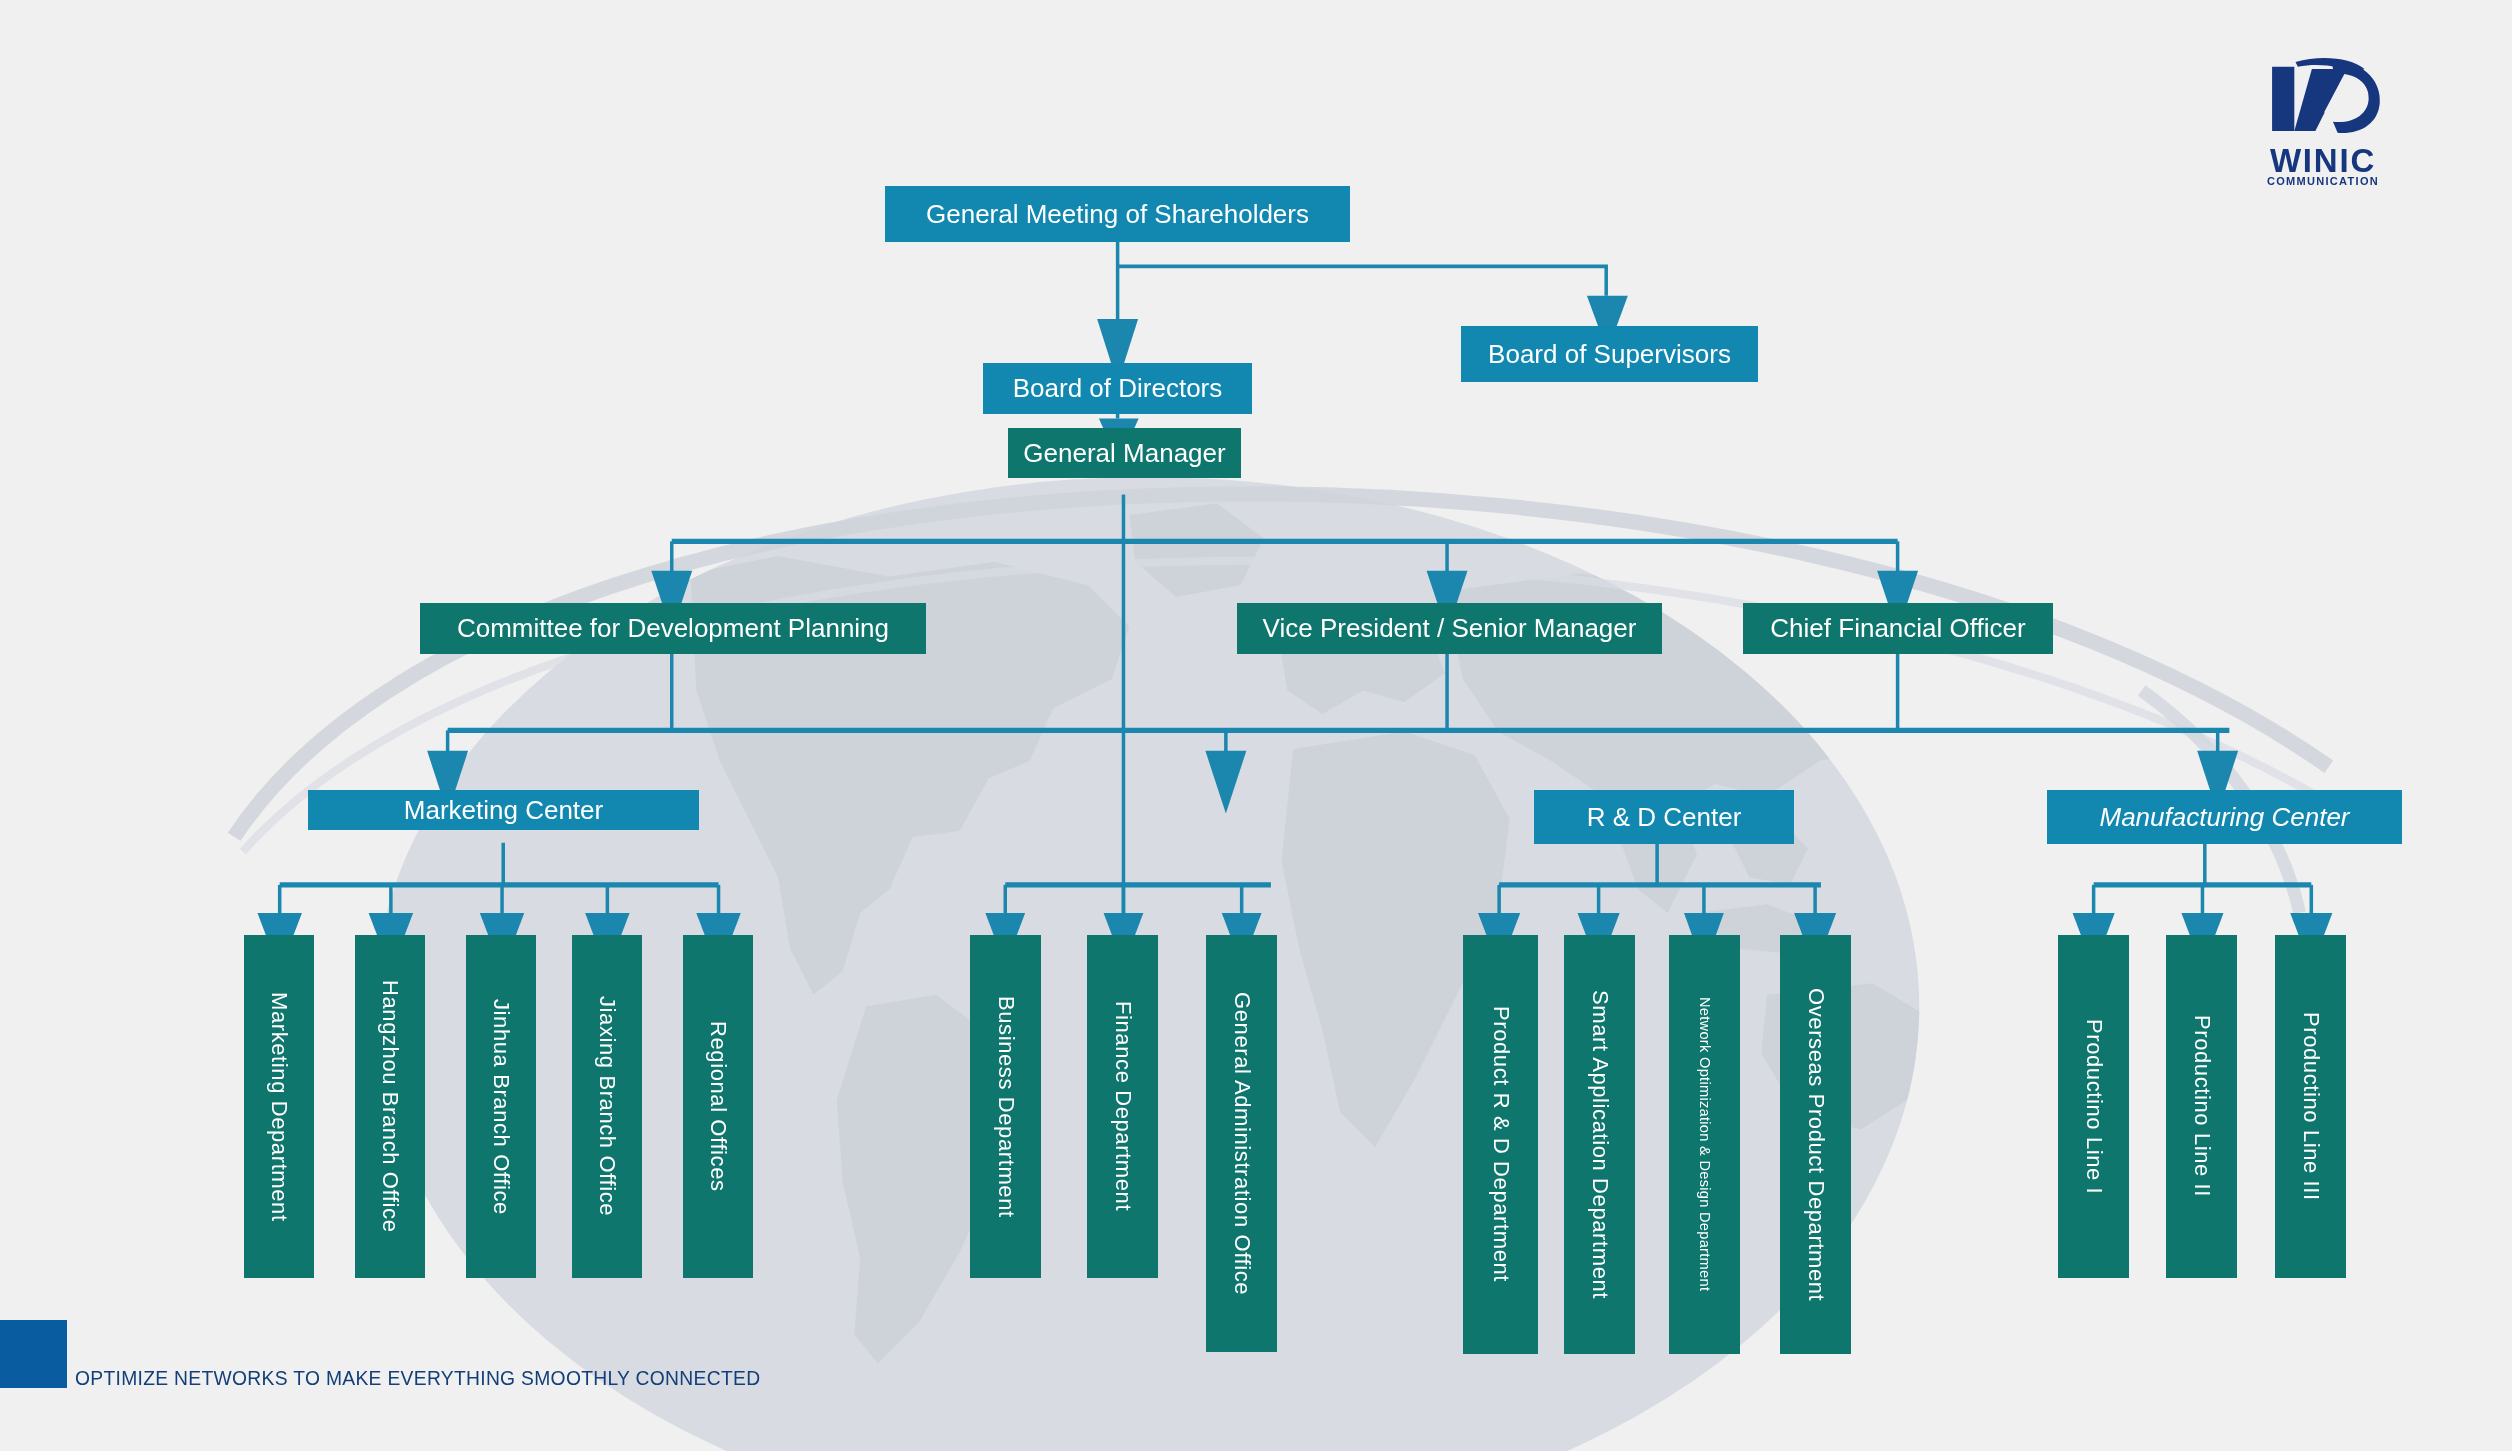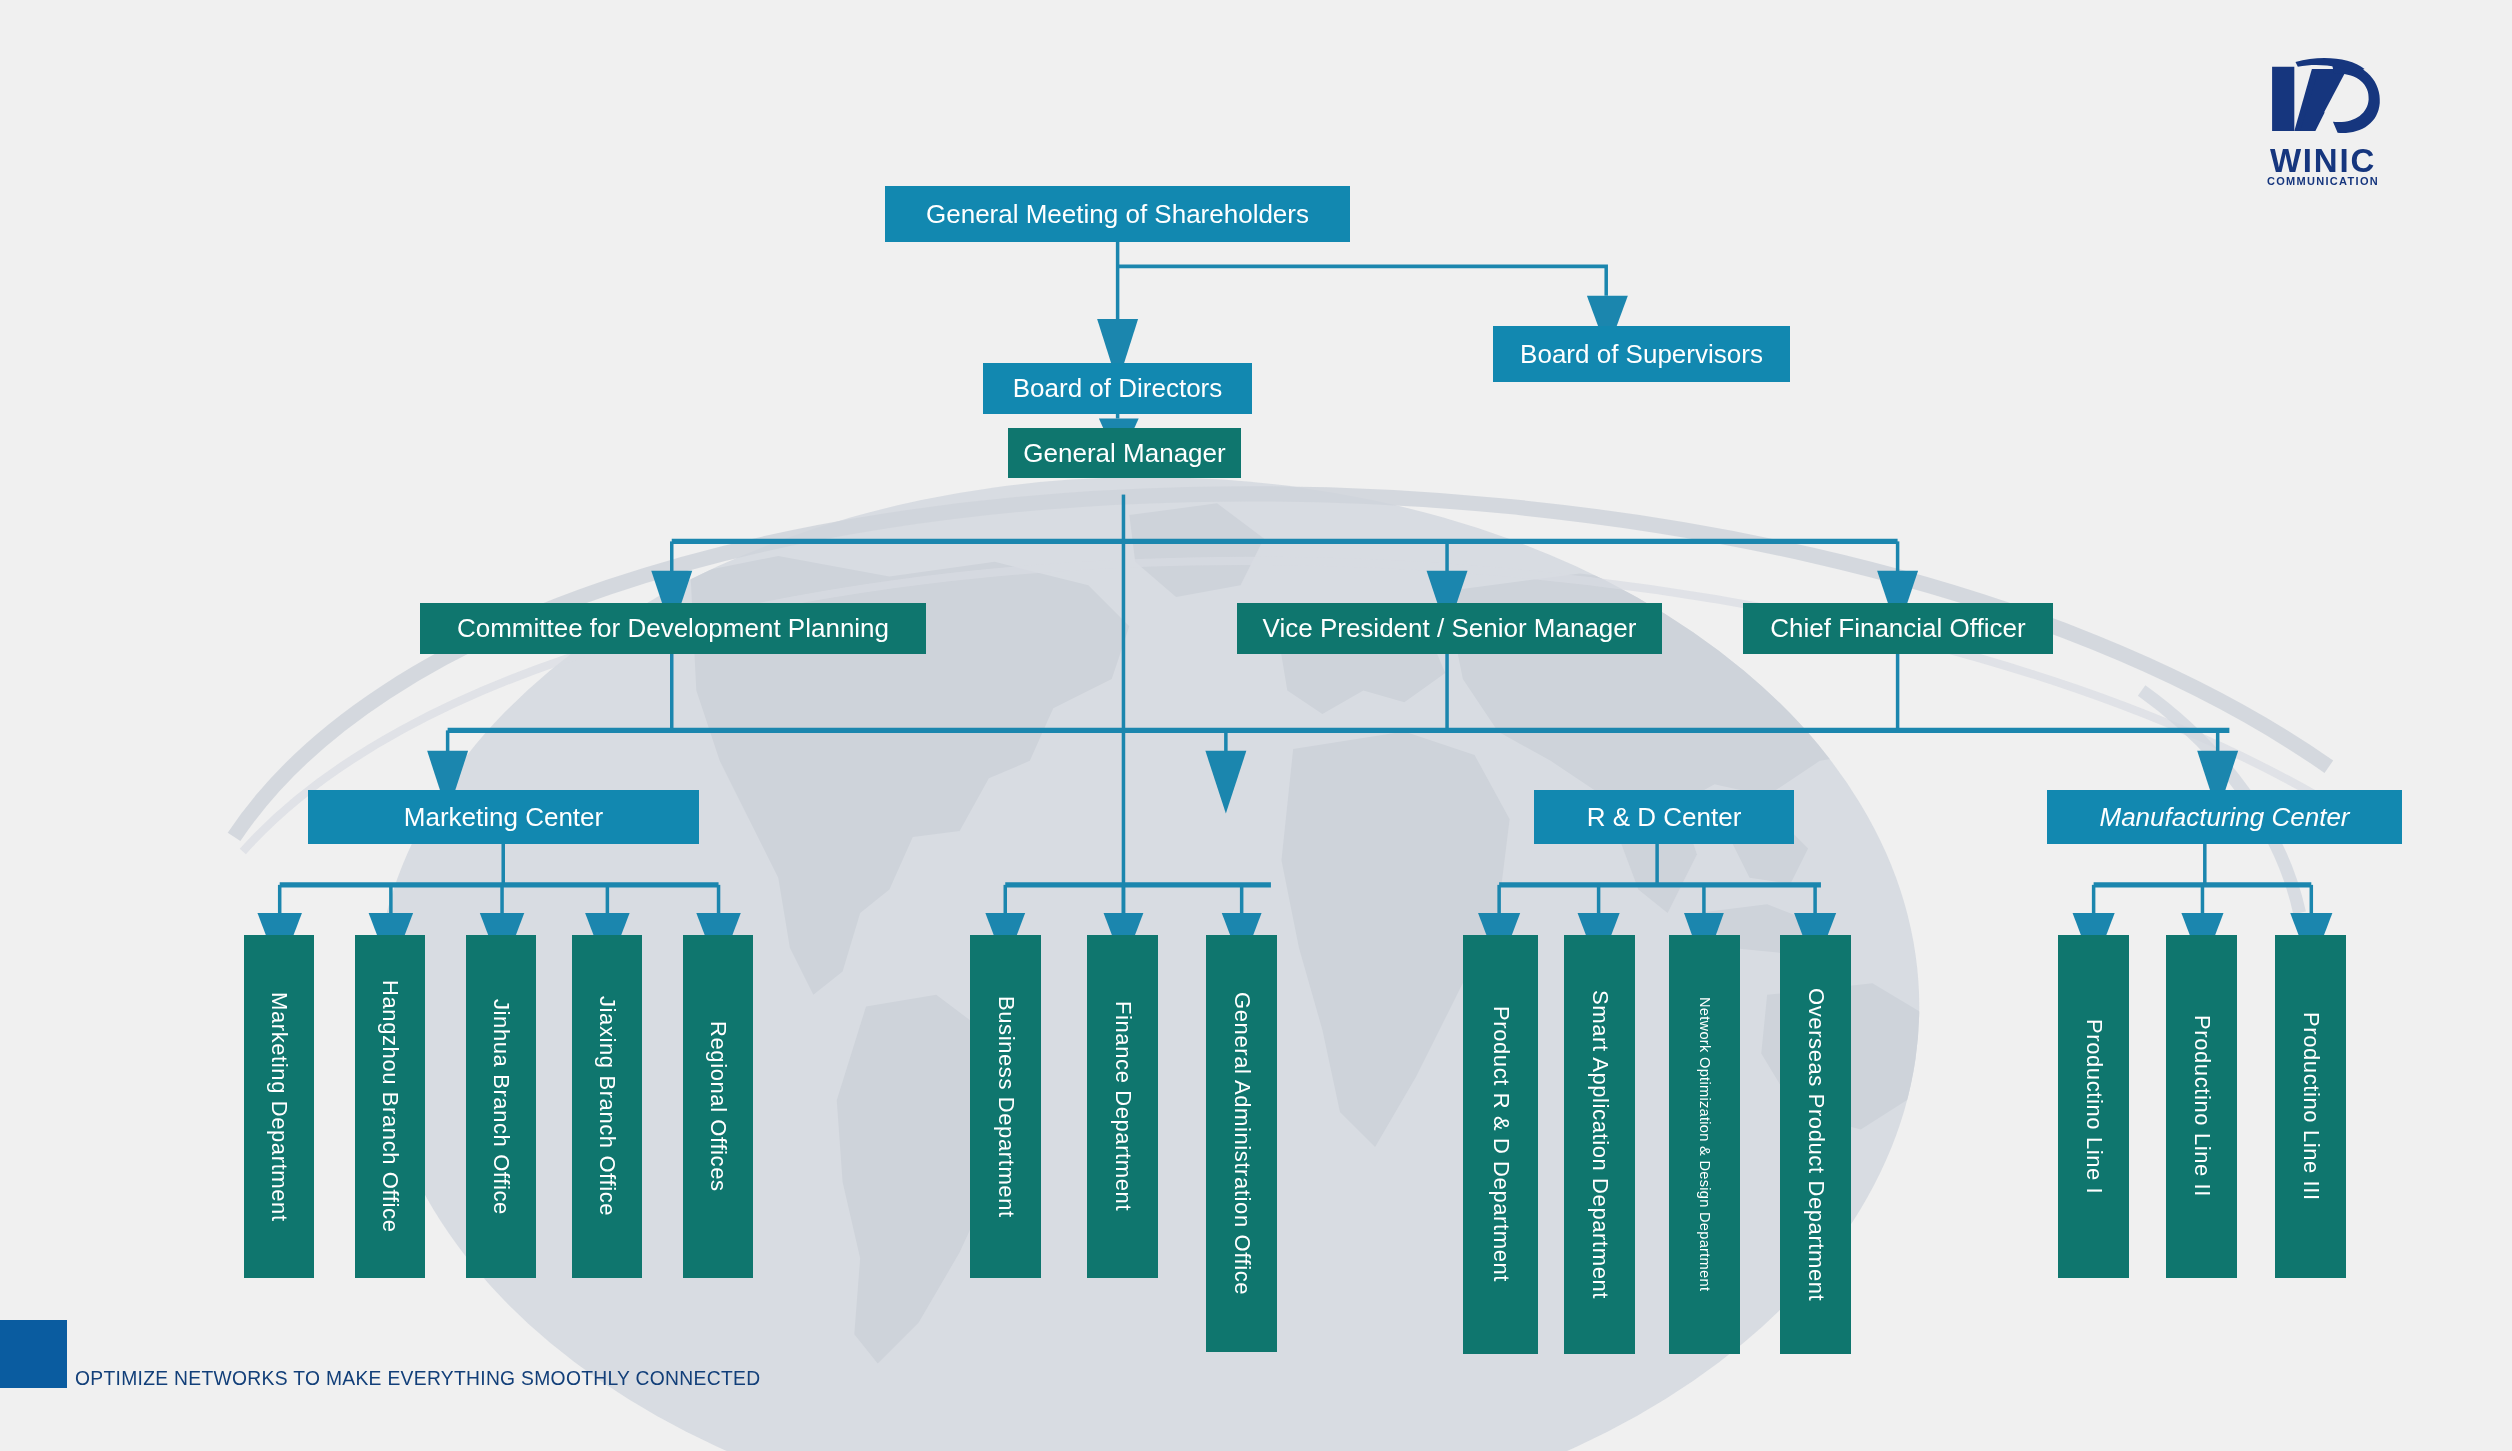--- a/index.html
+++ b/index.html
@@ -192,41 +192,41 @@
   </svg>
 
   <div class="node dark h" style="left:885px;top:186px;width:465px;height:56px;">
     <span>General Meeting of Shareholders</span>
   </div>
 
   <div class="node dark h" style="left:983px;top:315px;width:269px;height:51px;margin-top:48px;">
     <span>Board of Directors</span>
   </div>
 
-  <div class="node dark h" style="left:1461px;top:326px;width:297px;height:56px;margin-left:32px;">
+  <div class="node dark h" style="left:1461px;top:326px;width:297px;height:56px;">
     <span>Board of Supervisors</span>
   </div>
 
   <div class="node light h" style="left:1008px;top:428px;width:233px;height:50px;">
     <span>General Manager</span>
   </div>
 
   <div class="node light h" style="left:420px;top:603px;width:506px;height:51px;">
     <span>Committee for Development Planning</span>
   </div>
 
   <div class="node light h" style="left:1237px;top:603px;width:425px;height:51px;">
     <span>Vice President / Senior Manager</span>
   </div>
 
   <div class="node light h" style="left:1743px;top:603px;width:310px;height:51px;">
     <span>Chief Financial Officer</span>
   </div>
 
-  <div class="node dark h" style="left:308px;top:790px;width:391px;height:54px;">
+  <div class="node dark h" style="left:308px;top:790px;width:391px;height:40px;">
     <span>Marketing Center</span>
   </div>
 
   <div class="node dark h" style="left:1534px;top:790px;width:260px;height:54px;">
     <span>R &amp; D Center</span>
   </div>
 
   <div class="node dark h" style="left:2047px;top:790px;width:355px;height:54px;font-style:italic;">
     <span>Manufacturing Center</span>
   </div>

